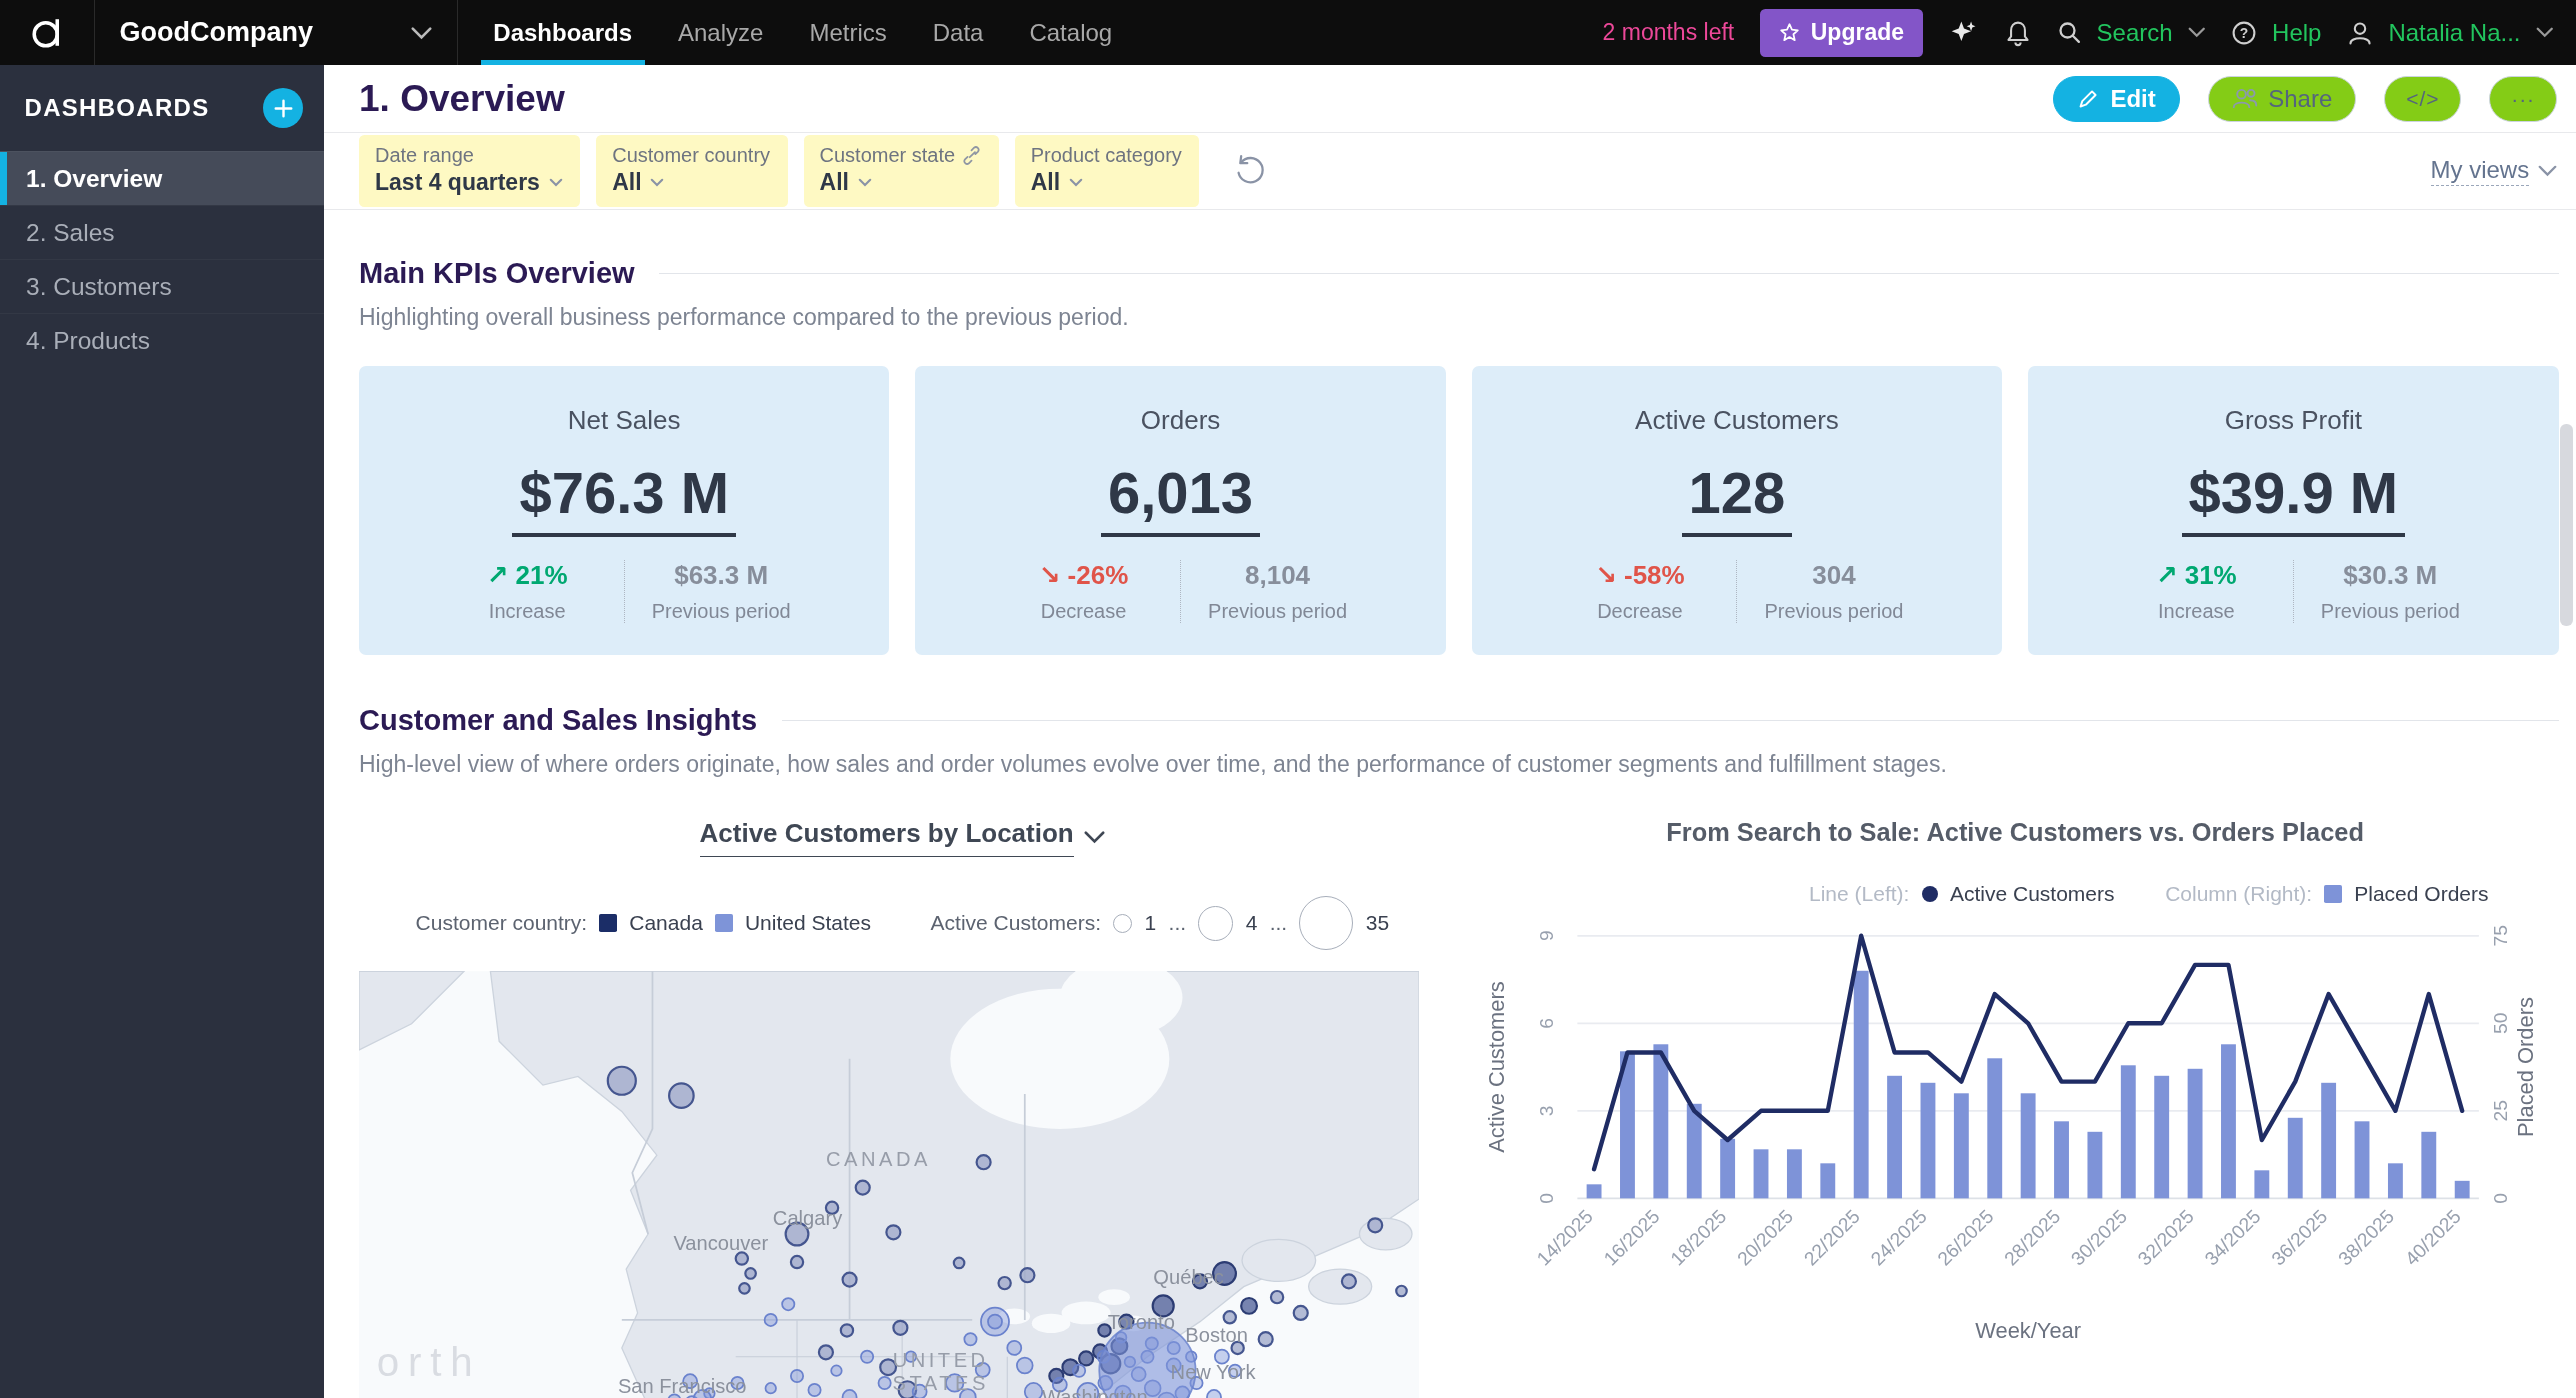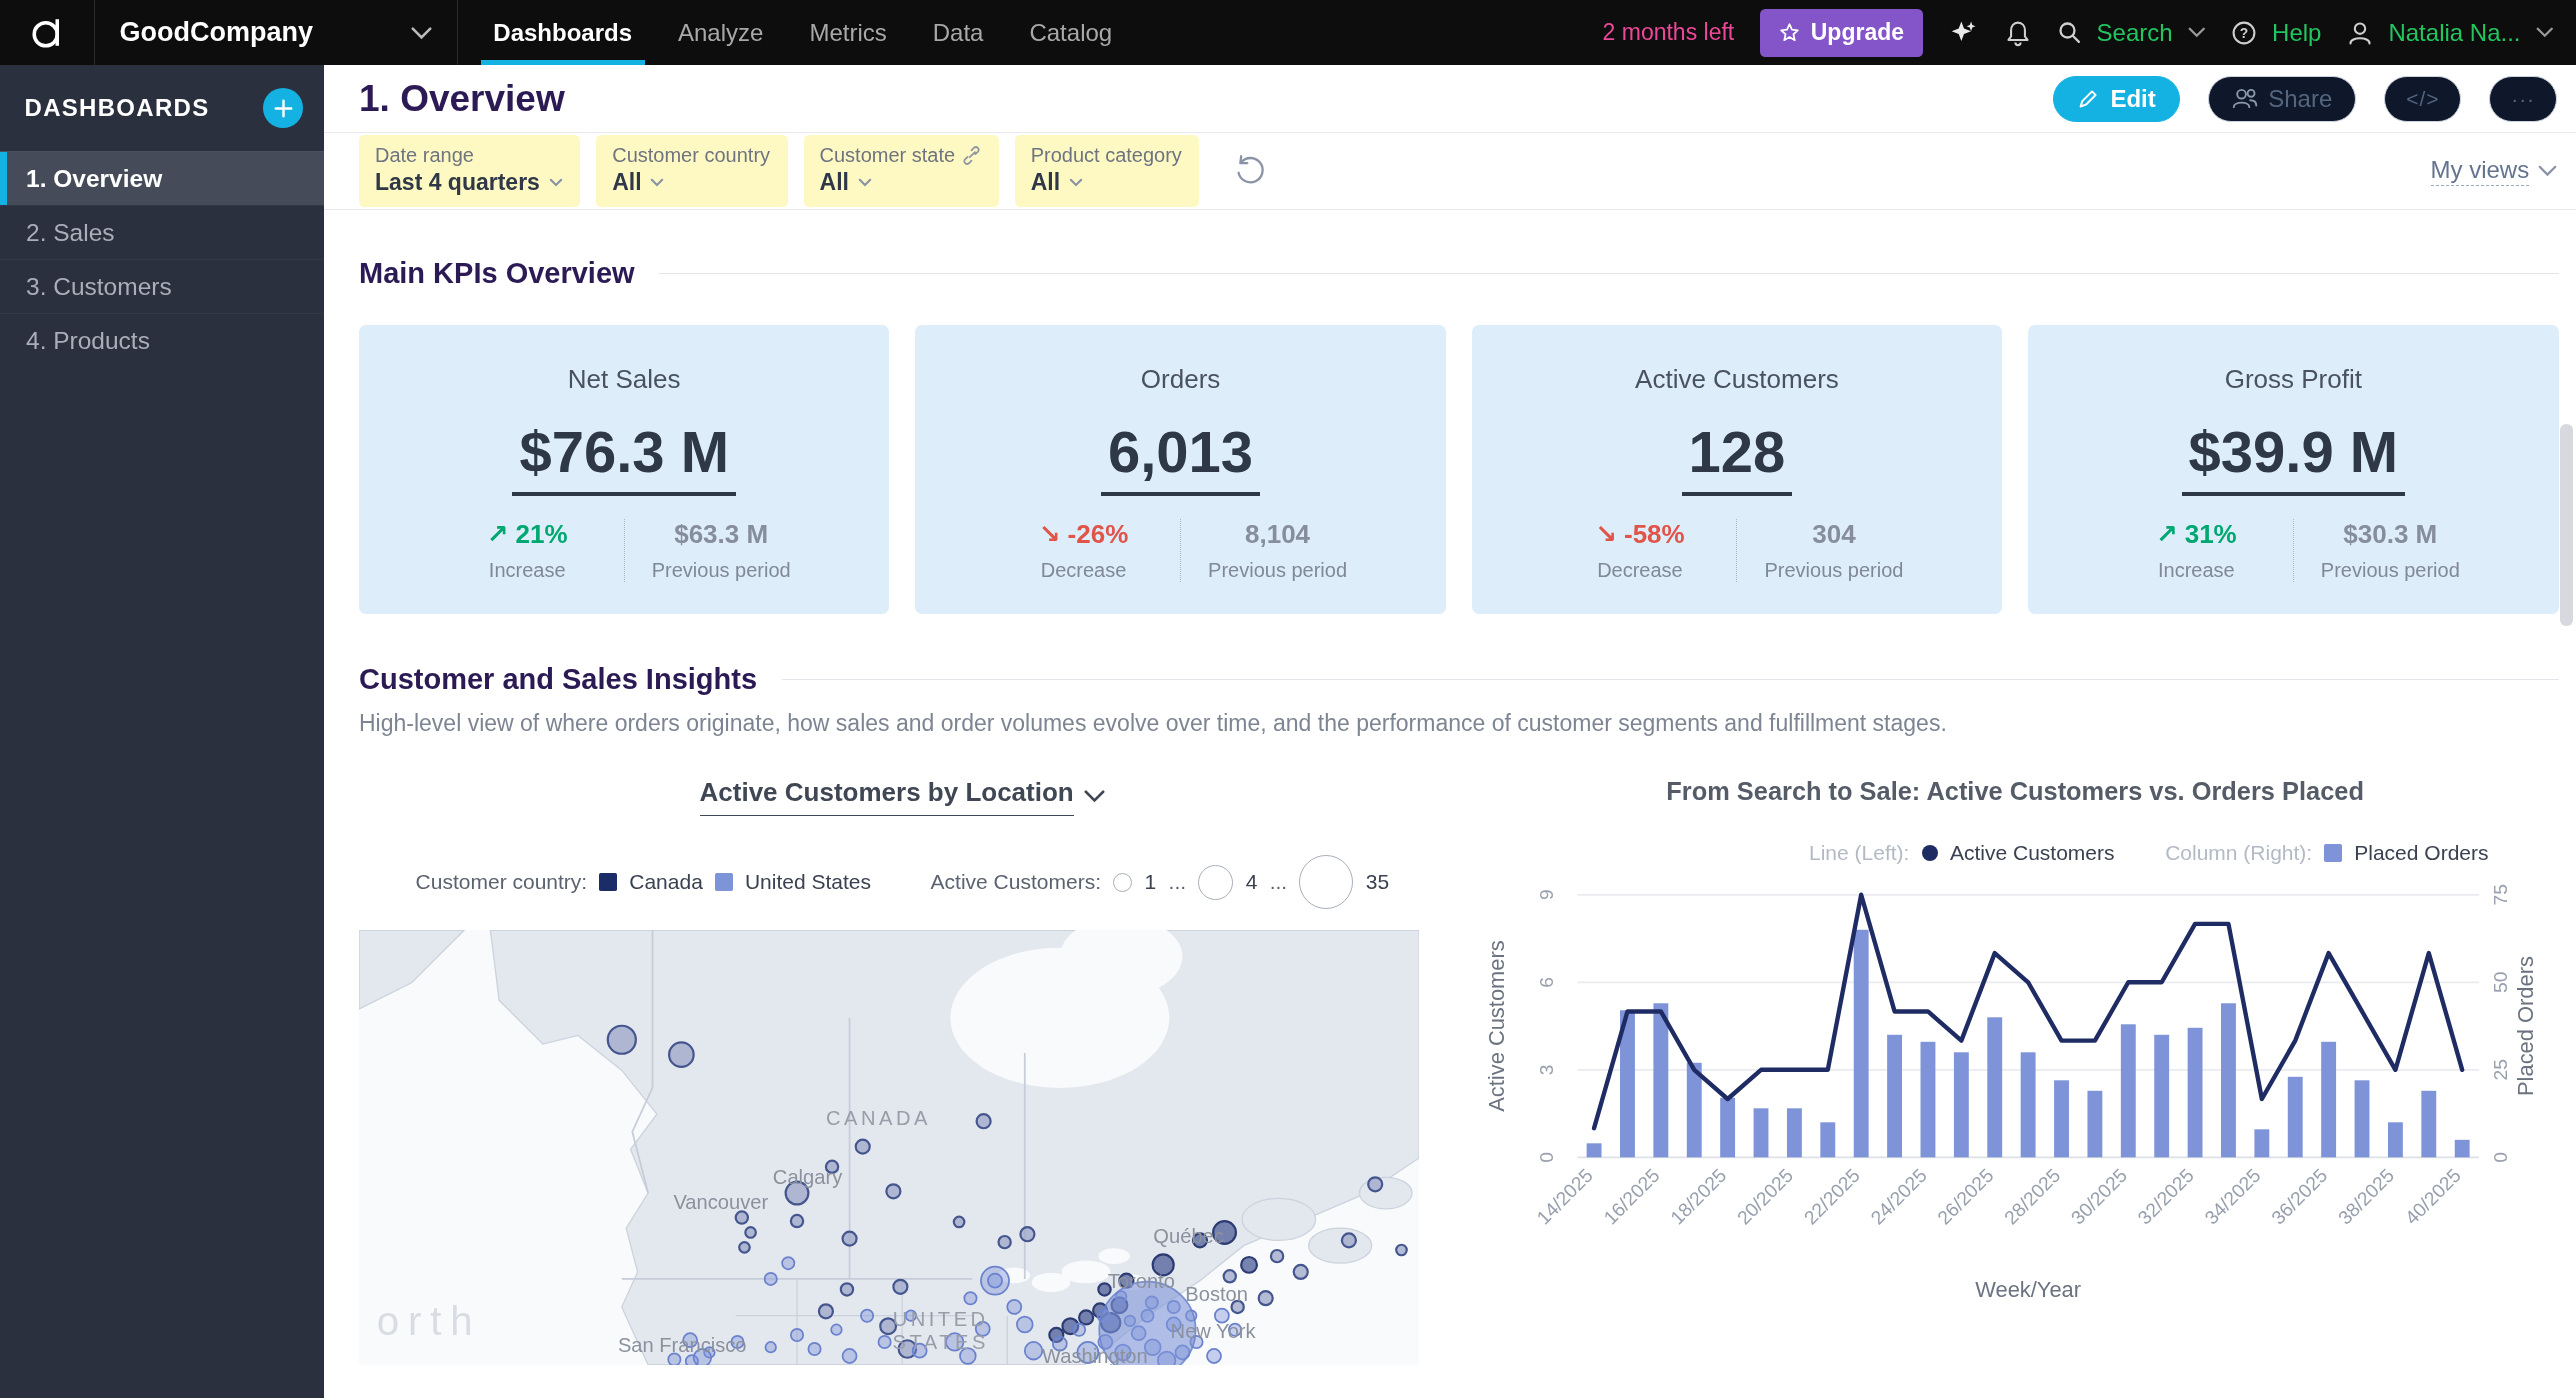--- a/index.html
+++ b/index.html
@@ -32,21 +32,21 @@
   .side-item { position:relative; display:flex; align-items:center; height:54px; padding-left:26px; font-size:24.5px; color:#a9aeb8; cursor:pointer; border-top:0.9px solid rgba(255,255,255,0.04); }
   .side-item.active { background:#454b59; color:#fff; font-weight:bold; }
   .side-item.active::before { content:""; position:absolute; left:0; top:0; bottom:0; width:7px; background:#14b2e2; }
 
   
   .main { flex:1; display:flex; flex-direction:column; background:#fff; position:relative; }
   .page-header { height:68px; display:flex; align-items:center; padding:0 19px 0 35px; border-bottom:0.9px solid #e8e9ec; }
   .page-title { font-size:37px; font-weight:bold; color:#2b1a54; }
   .header-actions { margin-left:auto; display:flex; align-items:center; gap:28px; }
   .pill { height:46px; border-radius:23px; display:flex; align-items:center; gap:10.5px; font-size:24px; cursor:pointer;
-    border:0.9px solid #ccd4e0; background:#0f172a; color:#54657e; padding:0 23px; }
+    border:0.9px solid #ccd4e0; background:#84cc16; color:#54657e; padding:0 23px; }
   .pill.primary { background:#14b2e2; border-color:#14b2e2; color:#fff; font-weight:600; }
   .pill.icon-only { padding:0 21px; font-size:21px; letter-spacing:0.9px; }
 
   .filter-bar { height:77px; display:flex; align-items:center; padding:0 19px 0 35px; border-bottom:0.9px solid #e8e9ec; }
   .filter-chip { background:#fef9c3; border-radius:5.3px; padding:8.8px 17.5px 10.5px 16px; margin-right:16px; cursor:pointer; }
   .filter-label { font-size:20px; color:#6e7480; display:flex; align-items:center; gap:7px; }
   .filter-value { font-size:23px; font-weight:bold; color:#2f3847; margin-top:1.8px; display:flex; align-items:center; gap:8.8px; }
   .reset-filters { margin-left:14px; color:#8a93a6; cursor:pointer; display:flex; }
   .my-views { margin-left:auto; display:flex; align-items:center; gap:8.8px; color:#64748f; font-size:24px; cursor:pointer; }
   .my-views .mv-text { border-bottom:1.8px dashed #9aa6ba; padding-bottom:1.8px; }
@@ -302,20 +302,21 @@
         </svg>
       </span>
     </div>
 
     <div class="content">
 
       <div class="section-head">
         <span class="section-title">Main KPIs Overview</span>
         <span class="section-rule"></span>
       </div>
+      <div class="section-sub">Highlighting overall business performance compared to the previous period.</div>
 
       <div class="kpi-row">
         <div class="kpi-card">
           <div class="kpi-title">Net Sales</div>
           <div class="kpi-value">$76.3 M</div>
           <div class="kpi-metrics">
             <div class="kpi-half">
               <div class="kpi-change up">
                   <span class="arrow">↗</span>
                   <span>21%</span>

